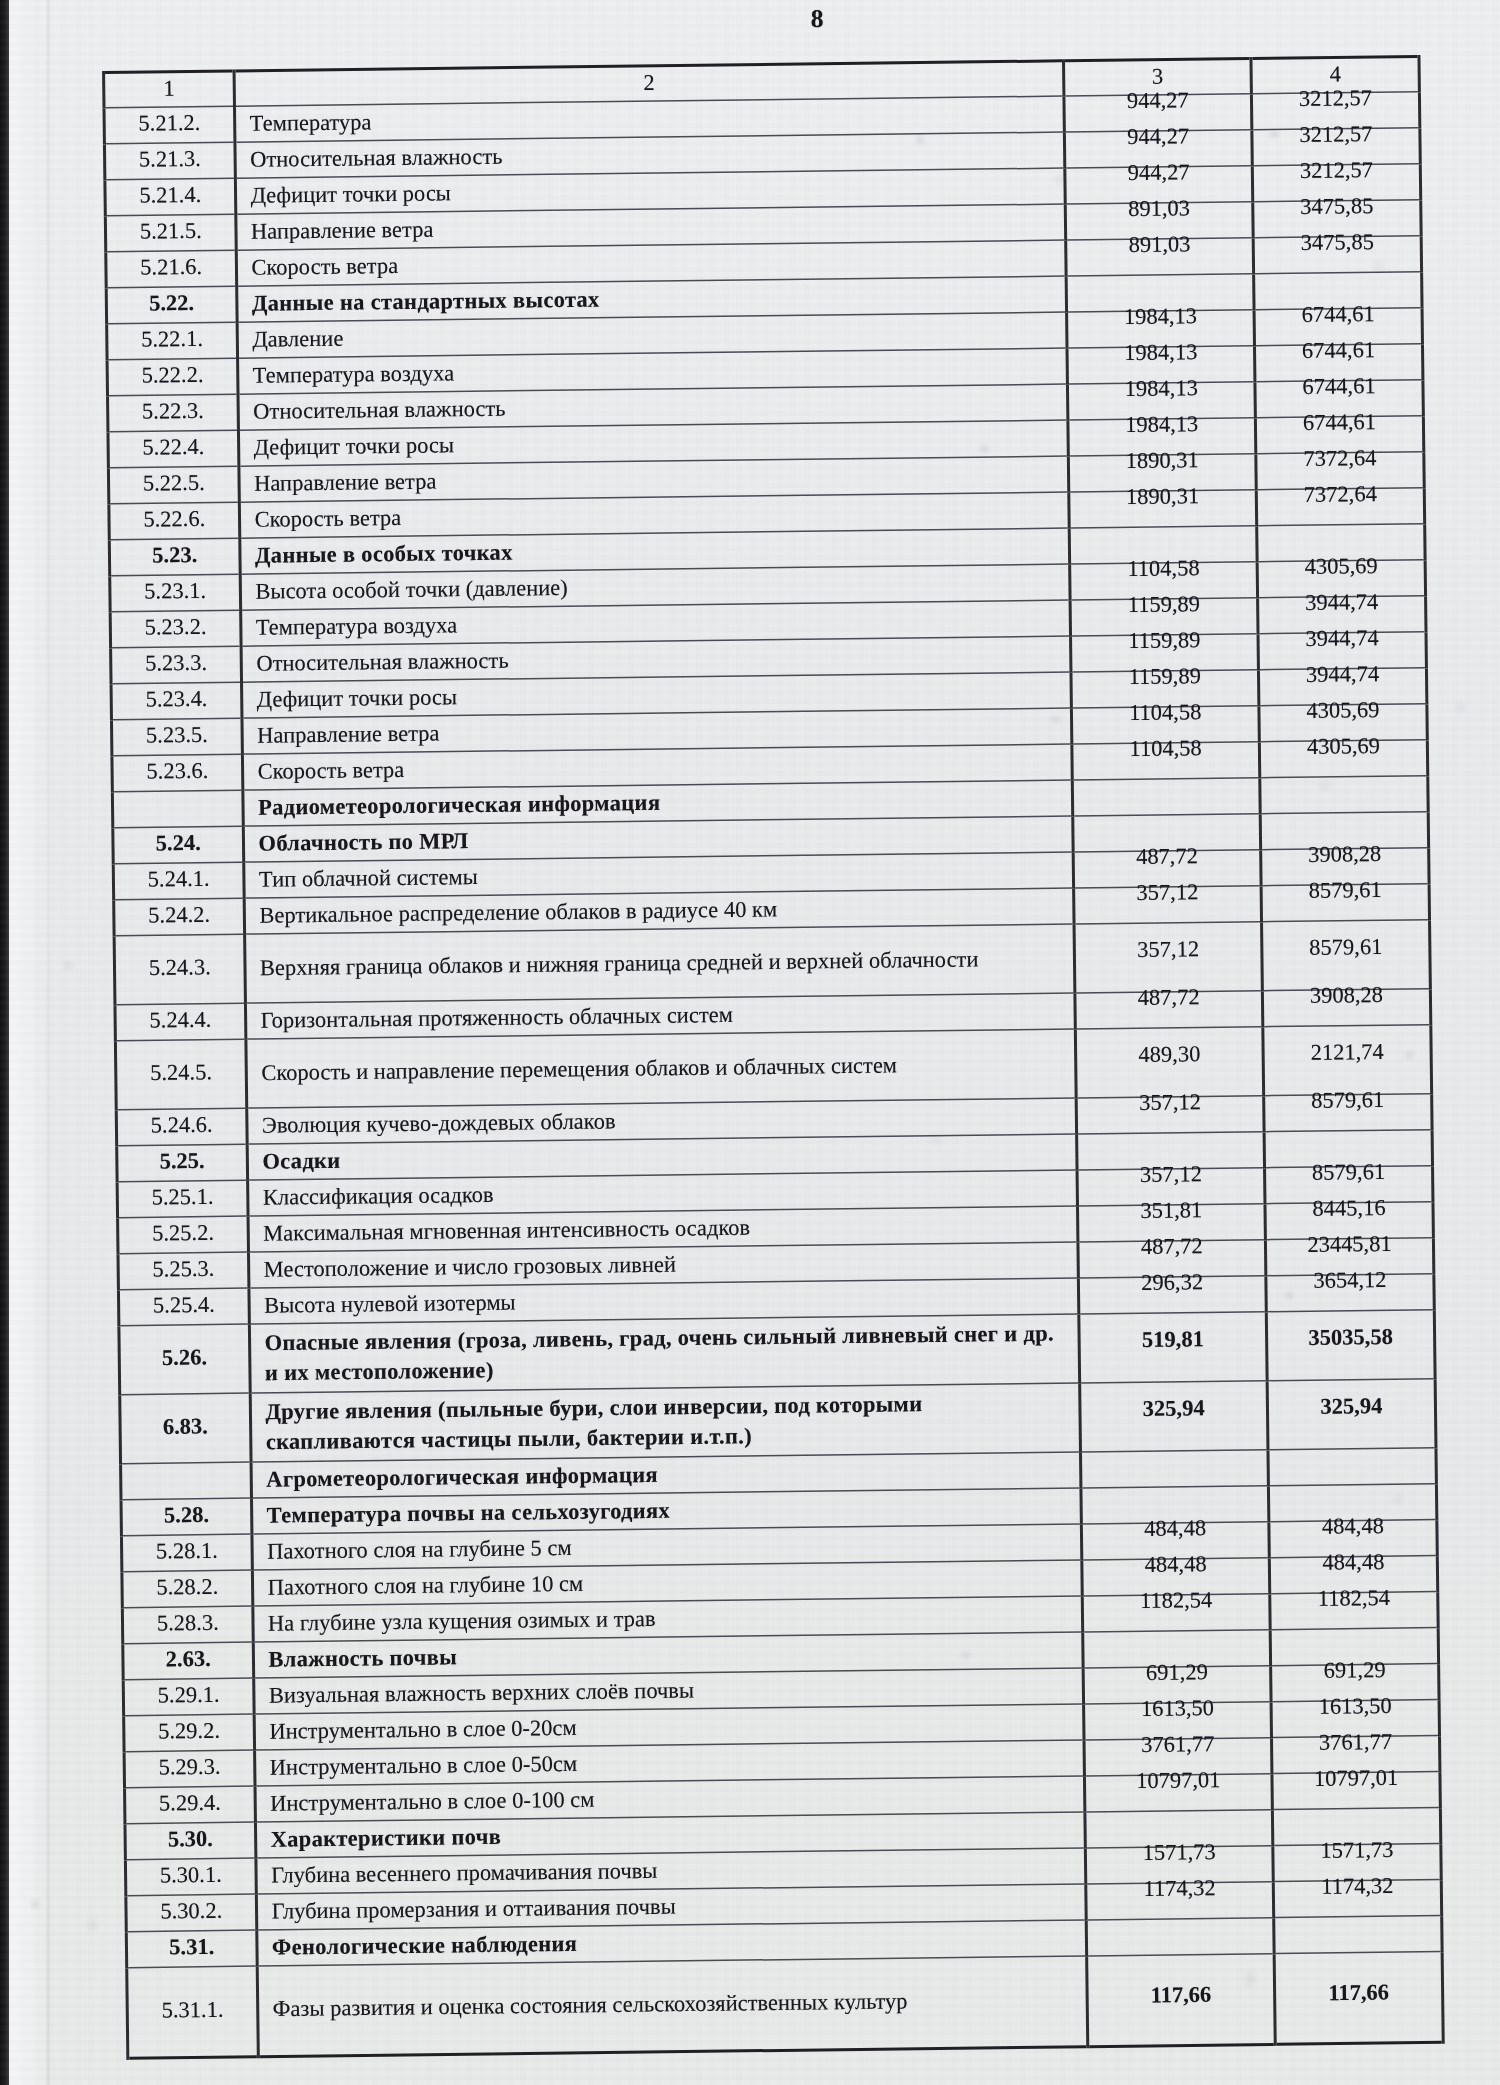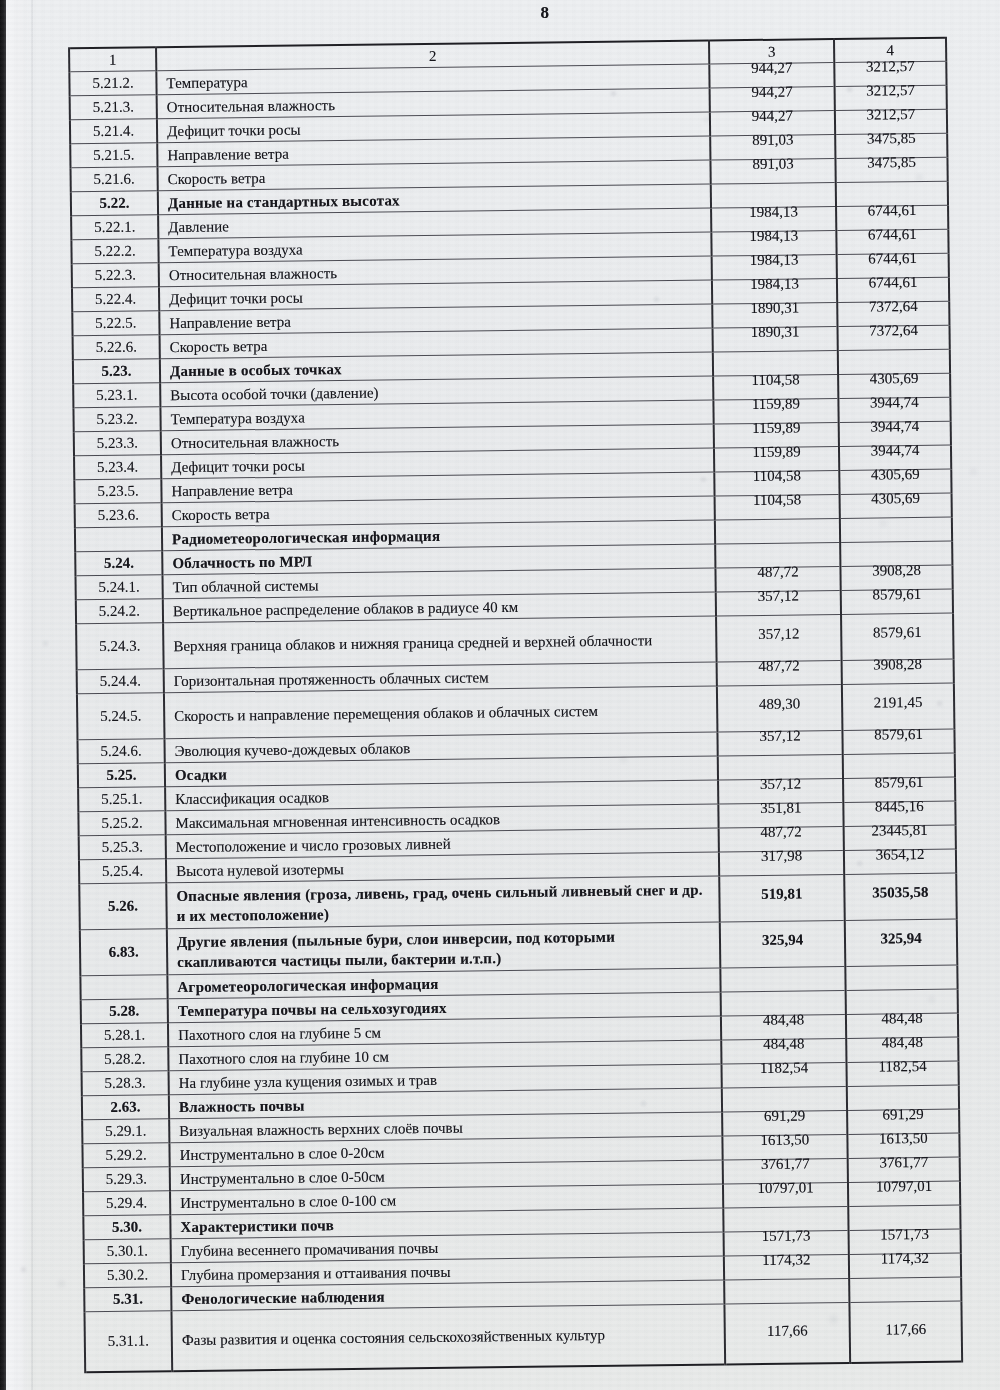--- a/index.html
+++ b/index.html
@@ -53,21 +53,21 @@
   tr.r1{height:24px;}
   tr.r2{height:46px;}
   tr.tall{height:60px;}
   .c-num{text-align:center;font-size:15px;padding:0 2px;vertical-align:middle;white-space:nowrap;}
   .c-label{text-align:left;font-size:15px;line-height:20px;padding:1px 6px 1px 9px;vertical-align:middle;}
   .c-val{text-align:center;font-size:15px;vertical-align:middle;}
   tr.bold{font-weight:bold;}
   tr.bold .c-label{letter-spacing:.2px;}
   .v{position:relative;top:-7px;display:inline-block;white-space:nowrap;}
   tr.r2 .v{top:-4px;}
-  tr.tall .v{top:-2px;}
+  tr.tall .v{top:-2px;font-weight:bold;}
   .noise{
     position:absolute;left:0;top:0;width:3px;height:3px;border-radius:50%;
     pointer-events:none;background:transparent;
     box-shadow:
       612px 92px 3px 1px rgba(110,115,128,.16),
       705px 118px 4px 1px rgba(110,115,128,.13),
       848px 88px 3px 1px rgba(110,115,128,.15),
       918px 176px 4px 1px rgba(110,115,128,.13),
       655px 298px 3px 1px rgba(110,115,128,.12),
       760px 262px 4px 1px rgba(110,115,128,.11),
@@ -261,21 +261,21 @@
       <tr class="r1">
         <td class="c-num"><span>5.24.4.</span></td>
         <td class="c-label"><span>Горизонтальная протяженность облачных систем</span></td>
         <td class="c-val"><span class="v">487,72</span></td>
         <td class="c-val"><span class="v">3908,28</span></td>
       </tr>
       <tr class="r2">
         <td class="c-num"><span>5.24.5.</span></td>
         <td class="c-label"><span>Скорость и направление перемещения облаков и облачных систем</span></td>
         <td class="c-val"><span class="v">489,30</span></td>
-        <td class="c-val"><span class="v">2191,45</span></td>
+        <td class="c-val"><span class="v">2121,74</span></td>
       </tr>
       <tr class="r1">
         <td class="c-num"><span>5.24.6.</span></td>
         <td class="c-label"><span>Эволюция кучево-дождевых облаков</span></td>
         <td class="c-val"><span class="v">357,12</span></td>
         <td class="c-val"><span class="v">8579,61</span></td>
       </tr>
       <tr class="r1 bold">
         <td class="c-num"><span>5.25.</span></td>
         <td class="c-label"><span>Осадки</span></td>
@@ -296,21 +296,21 @@
       </tr>
       <tr class="r1">
         <td class="c-num"><span>5.25.3.</span></td>
         <td class="c-label"><span>Местоположение и число грозовых ливней</span></td>
         <td class="c-val"><span class="v">487,72</span></td>
         <td class="c-val"><span class="v">23445,81</span></td>
       </tr>
       <tr class="r1">
         <td class="c-num"><span>5.25.4.</span></td>
         <td class="c-label"><span>Высота нулевой изотермы</span></td>
-        <td class="c-val"><span class="v">317,98</span></td>
+        <td class="c-val"><span class="v">296,32</span></td>
         <td class="c-val"><span class="v">3654,12</span></td>
       </tr>
       <tr class="r2 bold">
         <td class="c-num"><span>5.26.</span></td>
         <td class="c-label"><span>Опасные явления (гроза, ливень, град, очень сильный ливневый снег и др. и их местоположение)</span></td>
         <td class="c-val"><span class="v">519,81</span></td>
         <td class="c-val"><span class="v">35035,58</span></td>
       </tr>
       <tr class="r2 bold">
         <td class="c-num"><span>6.83.</span></td>

